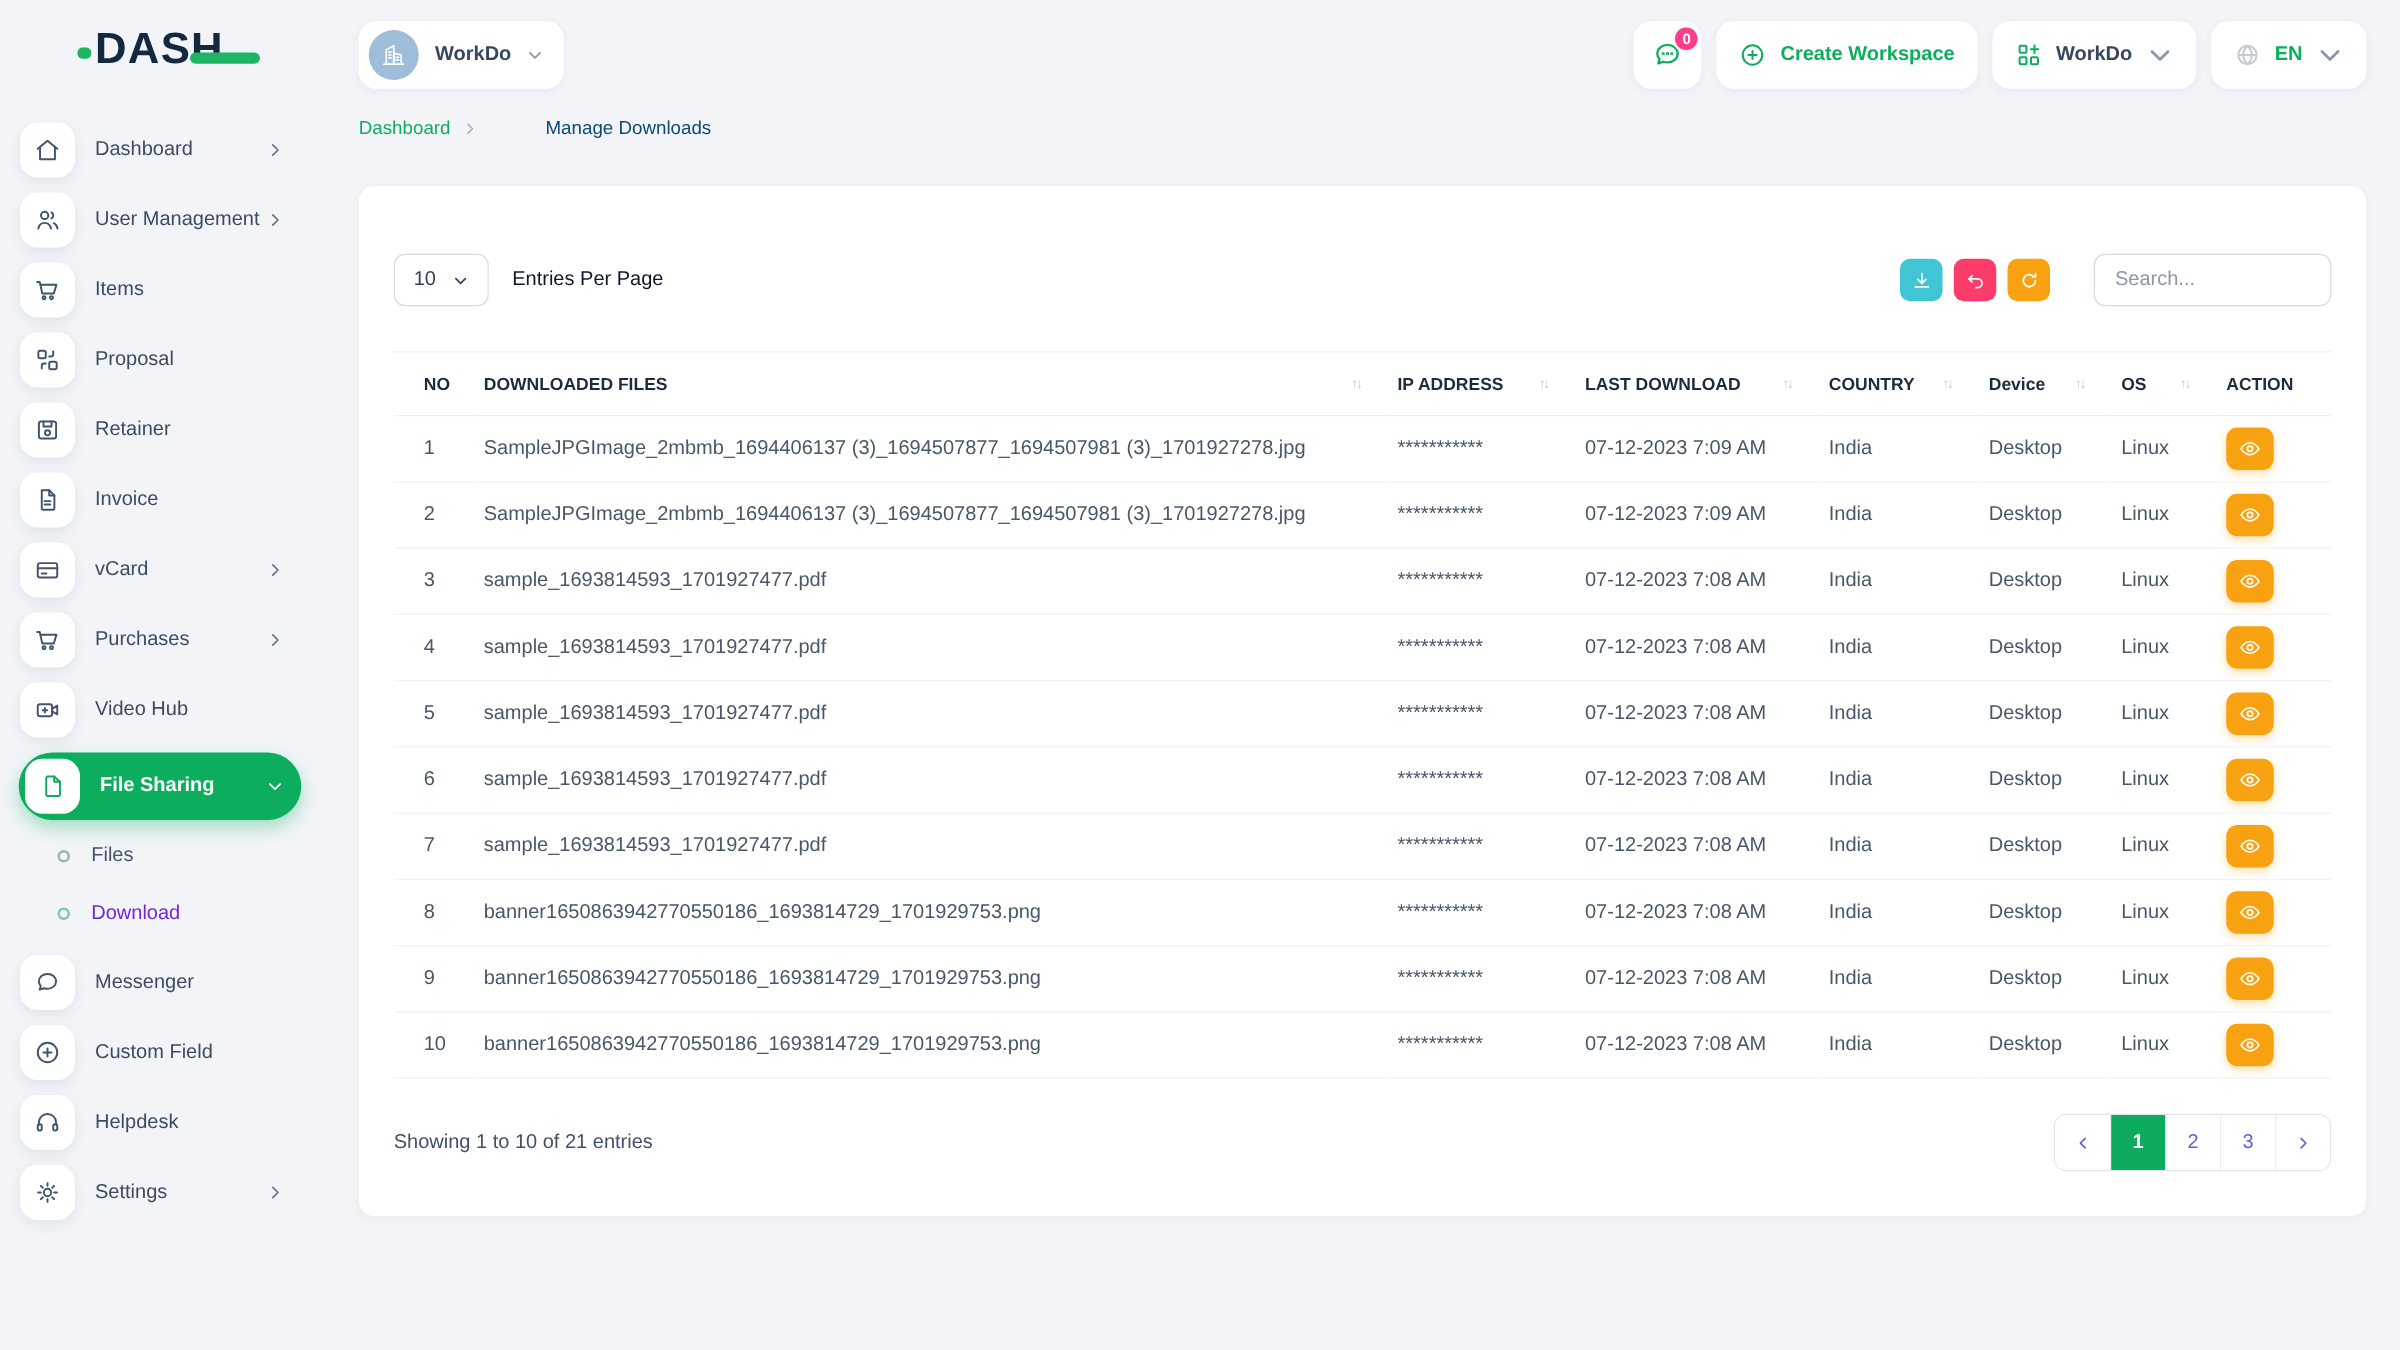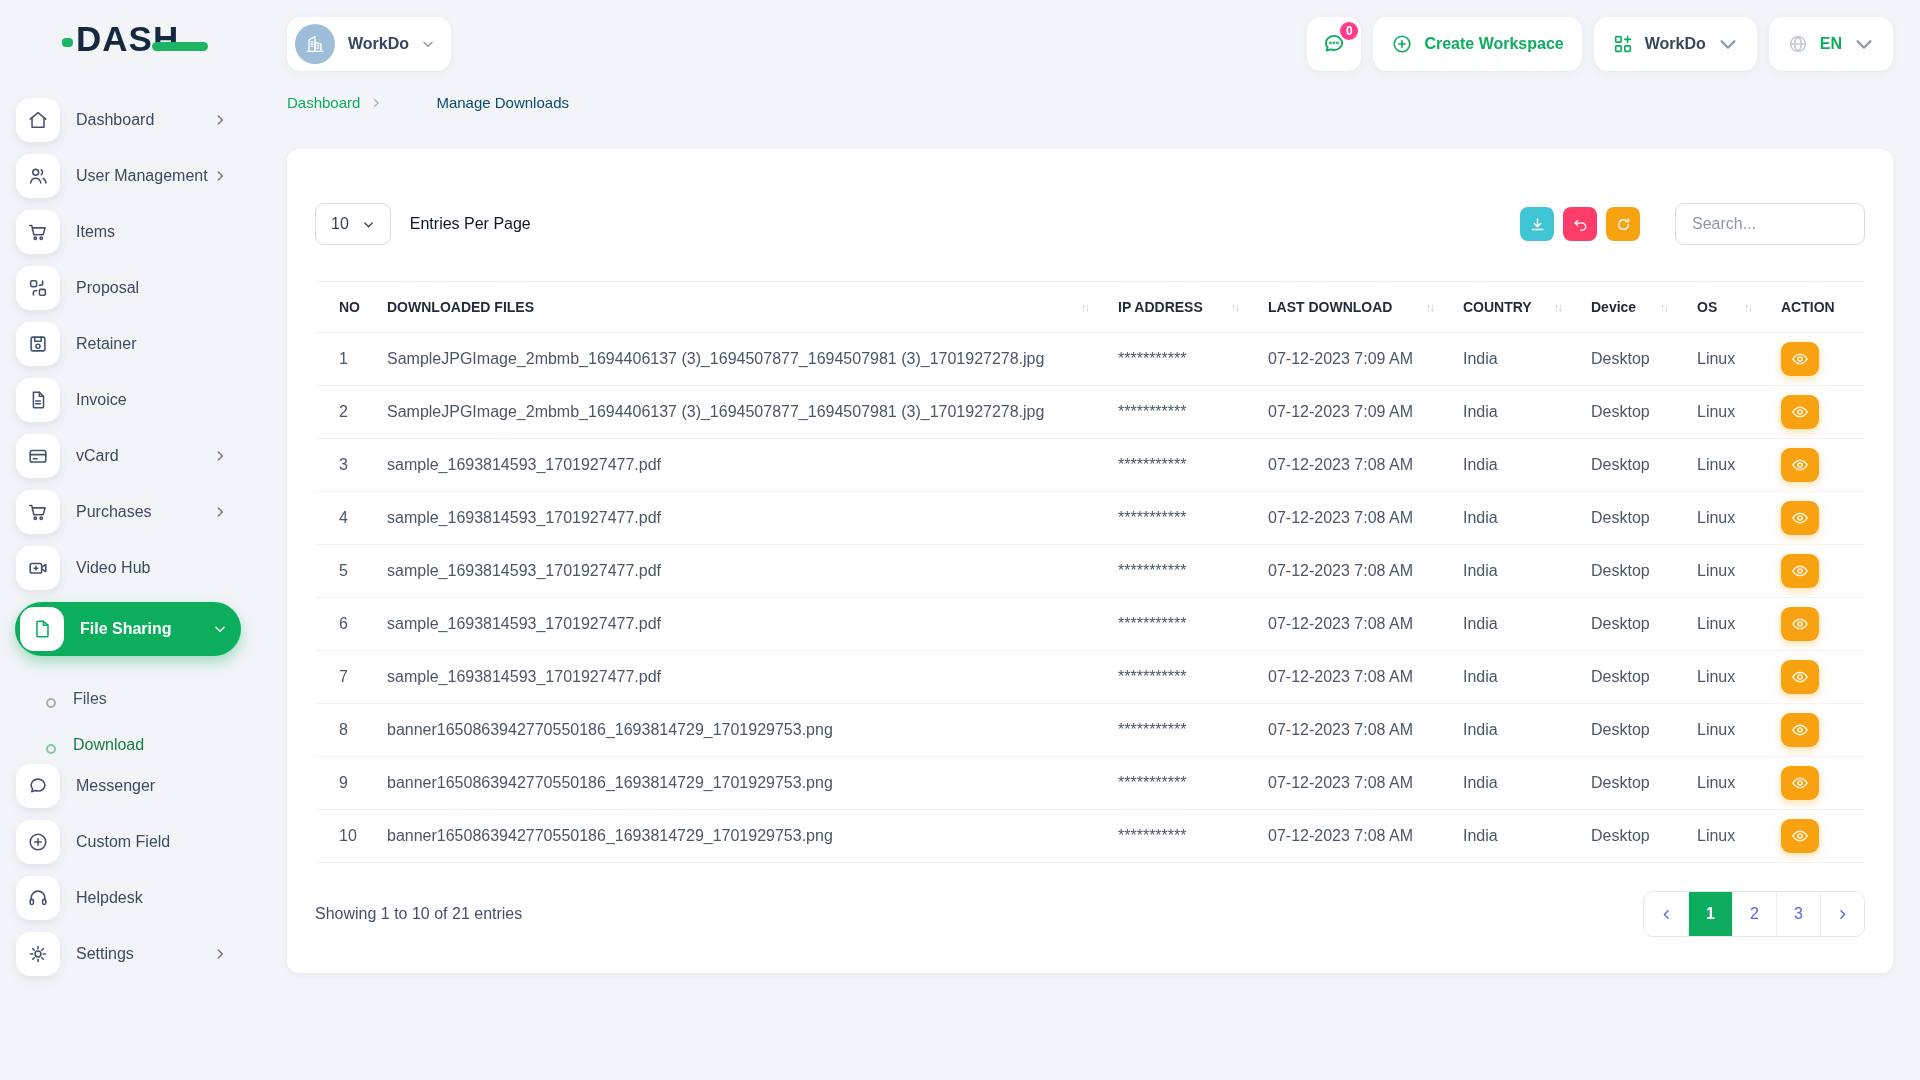--- a/index.html
+++ b/index.html
@@ -27,24 +27,24 @@
   .nav-chevron { color:#66758c; margin-right:14px; display:flex; }
   .nav-chevron svg { width:14px; height:14px; }
 
   .nav-item.active { background:#0cae5e; height:54px; padding-left:5px; margin-left:-1px; margin-bottom:6px;
                      box-shadow:0 6px 14px rgba(12,174,94,.35); }
   .nav-item.active .nav-tile { color:#0cae5e; box-shadow:none; }
   .nav-item.active .nav-label { color:#ffffff; font-weight:700; }
   .nav-item.active .nav-chevron { color:#ffffff; }
 
   .nav-sub { margin:2px 0 10px 0; }
-  .nav-sub-item { display:flex; align-items:flex-end; height:46px; padding-left:30px; cursor:pointer; }
+  .nav-sub-item { display:flex; align-items:center; height:46px; padding-left:30px; cursor:pointer; }
   .nav-bullet { width:10px; height:10px; border-radius:50%; border:2px solid #9fb3ad; flex:none; }
   .nav-sub-label { margin-left:17px; font-size:16px; font-weight:500; color:#44536b; }
-  .nav-sub-item.active .nav-sub-label { color:#15803d; }
+  .nav-sub-item.active .nav-sub-label { color:#6d28d9; }
   .nav-sub-item.active .nav-bullet { border-color:#7fc9a4; }
 
   
   .main { flex:1; display:flex; flex-direction:column; min-width:0; }
 
   .topbar { height:78px; flex:none; display:flex; align-items:center; justify-content:space-between; padding:10px 27px 0 32px; }
   .ws-pill { display:flex; align-items:center; background:#fff; border:none; border-radius:14px; height:54px;
              padding:0 16px 0 8px; cursor:pointer; box-shadow:0 2px 8px rgba(44,62,92,.05); }
   .ws-avatar { width:40px; height:40px; border-radius:50%; background:#9dbdd9; display:flex; align-items:center; justify-content:center; color:#fff; }
   .ws-avatar svg { width:22px; height:22px; }

